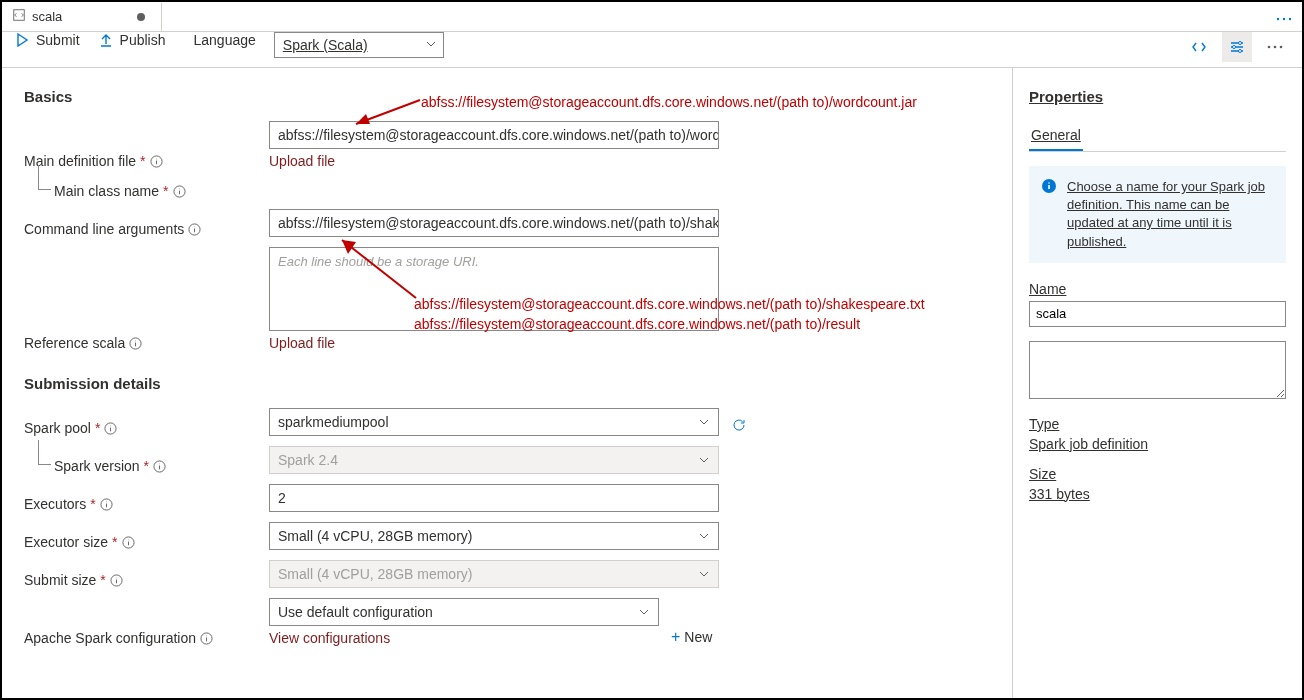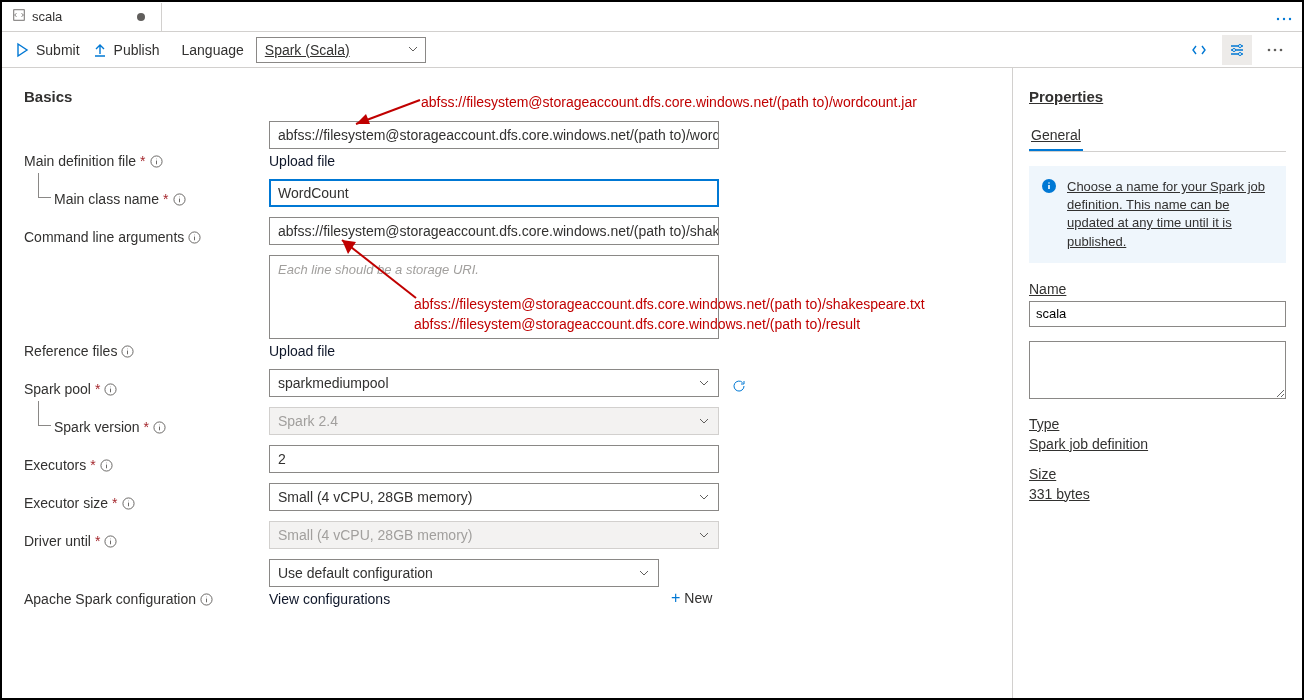--- a/index.html
+++ b/index.html
@@ -5,21 +5,21 @@
   * { box-sizing: border-box; font-family: "Segoe UI", Arial, sans-serif; }
   body { margin: 0; background: #fff; color: #323130; font-size: 13px; border: 2px solid #000; width: 1304px; height: 700px; overflow: hidden; position: relative; }
   .tabbar { display: flex; align-items: center; height: 30px; border-bottom: 1px solid #d2d0ce; background: #fff; }
   .tab { display: flex; align-items: center; height: 28px; padding: 0 10px; border-right: 1px solid #d2d0ce; gap: 6px; min-width: 160px; }
   .tab-icon svg { width: 14px; height: 14px; stroke: #605e5c; fill: none; }
   .tab-title { flex: 1; font-size: 13px; }
   .tab-dirty { width: 8px; height: 8px; border-radius: 50%; background: #605e5c; margin-right: 6px; }
   .tabbar-right { margin-left: auto; padding-right: 10px; color: #0078d4; cursor: pointer; }
   .tabbar-right svg { width: 16px; height: 4px; }
 
-  .toolbar { display: flex; align-items: center; height: 36px; border-bottom: 1px solid #d2d0ce; padding: 0 12px; gap: 12px; }
+  .toolbar { display: flex; align-items: flex-start; height: 36px; border-bottom: 1px solid #d2d0ce; padding: 0 12px; gap: 18px; }
   .tool-btn { display: flex; align-items: center; gap: 6px; cursor: pointer; font-size: 14px; }
   .tool-btn svg { width: 16px; height: 16px; }
   .lang-label { font-size: 14px; margin-left: 10px; }
   .lang-select { position: relative; border: 1px solid #8a8886; height: 26px; min-width: 170px; display: flex; align-items: center; padding: 0 26px 0 8px; font-size: 14px; text-decoration: underline; }
   .lang-select .chev { position: absolute; right: 6px; }
   .chev svg { width: 12px; height: 12px; stroke: #605e5c; fill: none; }
   .toolbar-right { margin-left: auto; display: flex; gap: 8px; align-items: center; }
   .icon-btn { width: 30px; height: 30px; display: flex; align-items: center; justify-content: center; cursor: pointer; }
   .icon-btn.active { background: #edebe9; }
   .icon-btn svg { width: 16px; height: 16px; }
@@ -39,21 +39,21 @@
   .info svg { width: 13px; height: 13px; stroke: #605e5c; fill: none; }
   .field-col { width: 450px; }
   .after-col { padding-left: 12px; display: flex; align-items: center; gap: 8px; }
 
   .input { width: 100%; height: 28px; border: 1px solid #8a8886; padding: 2px 8px; font-size: 14px; white-space: nowrap; overflow: hidden; text-overflow: ellipsis; display: flex; align-items: center; }
   .input.sel { border: 1px solid #0078d4; box-shadow: 0 0 0 1px #0078d4 inset; }
   .input.disabled { background: #f3f2f1; color: #a19f9d; border: 1px solid #d2d0ce; }
   .select { position: relative; }
   .select .chev { position: absolute; right: 8px; top: 6px; }
   .textarea { width: 100%; height: 84px; border: 1px solid #8a8886; padding: 6px 8px; font-size: 13px; font-style: italic; color: #a19f9d; }
-  .link { color: #0f172a; font-size: 14px; cursor: pointer; display: inline-block; margin-top: 4px; }
+  .link { color: #7f1d1d; font-size: 14px; cursor: pointer; display: inline-block; margin-top: 4px; }
   .add-new { display: flex; align-items: center; gap: 4px; color: #323130; cursor: pointer; font-size: 14px; }
   .refresh svg { width: 16px; height: 16px; stroke: #0078d4; fill: none; }
 
   .annot { position: absolute; color: #c00000; font-size: 14px; pointer-events: none; white-space: nowrap; }
   .arrow { position: absolute; pointer-events: none; }
   .arrow svg polyline, .arrow svg line { stroke: #c00000; stroke-width: 2; fill: none; }
   .arrow svg polygon { fill: #c00000; }
 
   .side-h { font-weight: 600; font-size: 15px; margin-bottom: 16px; }
   .side-tabs { display: flex; border-bottom: 1px solid #d2d0ce; margin-bottom: 14px; }
@@ -160,25 +160,20 @@
       <div class="label-col indent">
         <span>Main class name</span>
           <span class="req">*</span>
         <span class="info">
             <svg viewBox="0 0 14 14">
               <circle cx="7" cy="7" r="6"></circle>
               <path d="M7 6v4M7 4v.5"></path>
             </svg>
           </span>
       </div>
-      <div class="field-col">
-        <div class="input sel">
-            <span>WordCount</span>
-          </div>
-      </div>
     </div>
 
     <div class="row">
       <div class="label-col">
         <span>Command line arguments</span>
         <span class="info">
             <svg viewBox="0 0 14 14">
               <circle cx="7" cy="7" r="6"></circle>
               <path d="M7 6v4M7 4v.5"></path>
             </svg>
@@ -186,34 +181,35 @@
       </div>
       <div class="field-col">
         <div class="input">
             <span>abfss://filesystem@storageaccount.dfs.core.windows.net/(path to)/shakes...</span>
           </div>
       </div>
     </div>
 
     <div class="row">
       <div class="label-col">
-        <span>Reference files</span>
+        <span>Reference scala</span>
         <span class="info">
             <svg viewBox="0 0 14 14">
               <circle cx="7" cy="7" r="6"></circle>
               <path d="M7 6v4M7 4v.5"></path>
             </svg>
           </span>
       </div>
       <div class="field-col">
         <div class="textarea">Each line should be a storage URI.</div>
         <span class="link">Upload file</span>
       </div>
     </div>
 
+    <div class="section-h mt">Submission details</div>
 
     <div class="row">
       <div class="label-col">
         <span>Spark pool</span>
           <span class="req">*</span>
         <span class="info">
             <svg viewBox="0 0 14 14">
               <circle cx="7" cy="7" r="6"></circle>
               <path d="M7 6v4M7 4v.5"></path>
             </svg>
@@ -289,21 +285,21 @@
           <span>Small (4 vCPU, 28GB memory)</span>
           <span class="chev"><svg viewBox="0 0 12 12">
                 <path d="M2 4l4 4 4-4"></path>
               </svg></span>
         </div>
       </div>
     </div>
 
     <div class="row">
       <div class="label-col">
-        <span>Driver until</span>
+        <span>Submit size</span>
           <span class="req">*</span>
         <span class="info">
             <svg viewBox="0 0 14 14">
               <circle cx="7" cy="7" r="6"></circle>
               <path d="M7 6v4M7 4v.5"></path>
             </svg>
           </span>
       </div>
       <div class="field-col">
         <div class="input select disabled">

